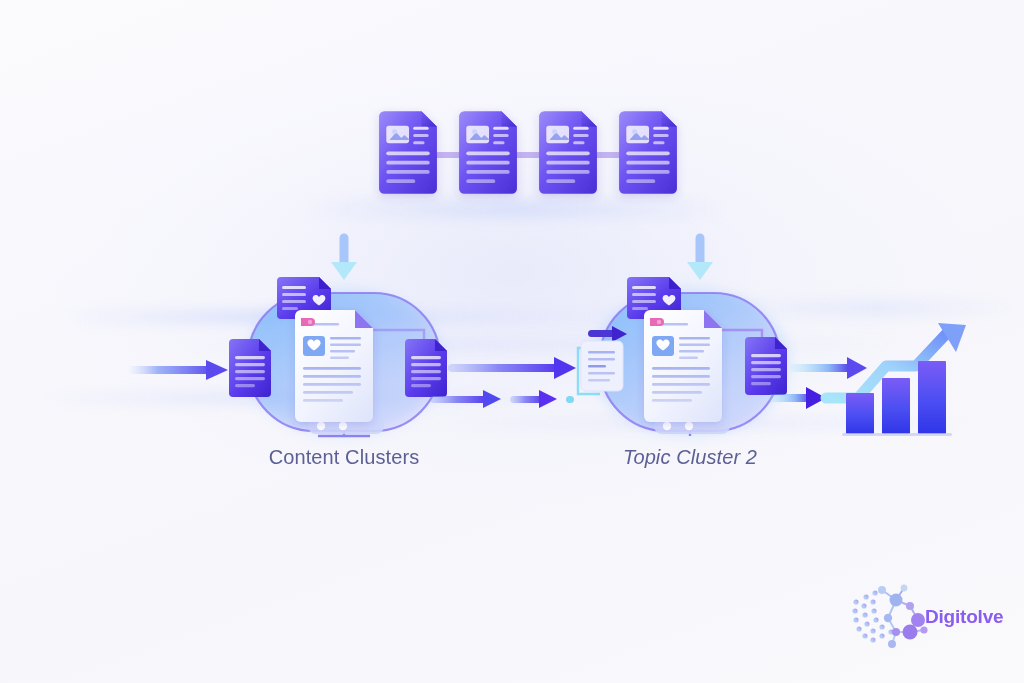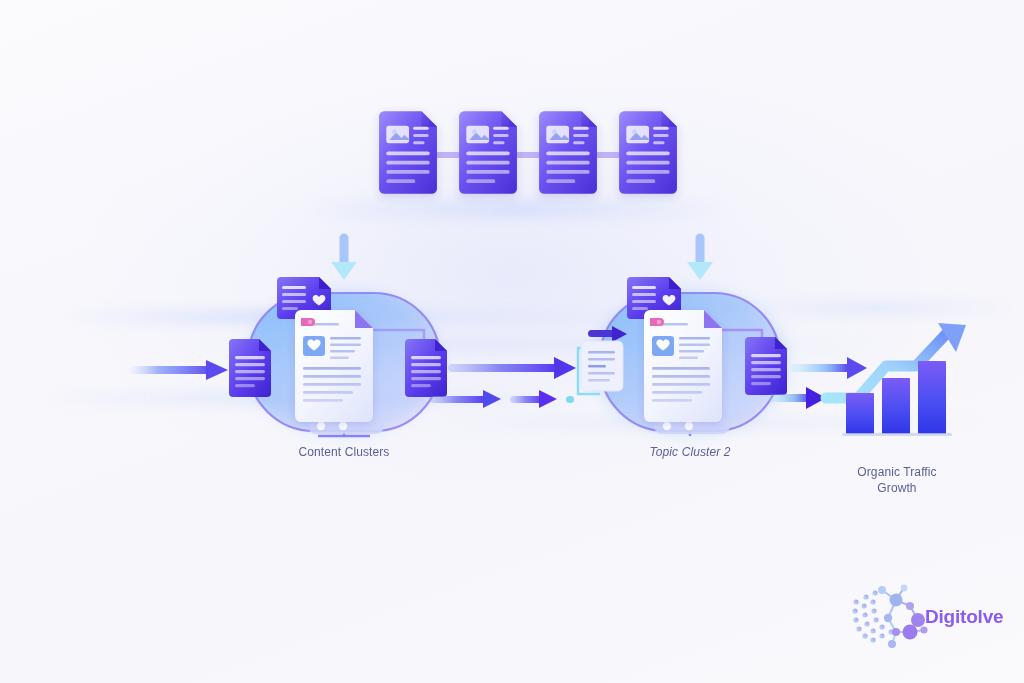--- a/index.html
+++ b/index.html
@@ -38,21 +38,21 @@
     left: 0;
     top: 0;
     width: 1024px;
     height: 683px;
     overflow: visible;
   }
   .cap-label {
     position: absolute;
     text-align: center;
     color: #5b5f94;
-    font-size: 12px;
+    font-size: 20px;
     letter-spacing: .1px;
     line-height: 1.35;
     white-space: pre-line;
     pointer-events: none;
   }
   .logo-wrap {
     position: absolute;
     display: flex;
     align-items: flex-start;
     gap: 6px;
@@ -345,20 +345,18 @@
         <circle cx="72" cy="50" r="3.6" fill="#b49bf0"></circle>
         <circle cx="40" cy="64" r="4" fill="#aab7f1"></circle>
       </g>
     </g>
   </svg>
 
   <div id="dotgrid"></div>
 
   <div class="cap-label" style="left:244px; top:444px; width:200px;">Content Clusters</div>
   <div class="cap-label" style="left:590px; top:444px; width:200px;font-style:italic;">Topic Cluster 2</div>
-  <div class="cap-label" style="left:812px; top:464px; width:170px;">Organic Traffic
-Growth</div>
 
   <div class="logo-wrap" style="left:925px; top:606px;">
     <span class="logo-text">Digitolve</span>
   </div>
 
 </div>
 
 </body></html>

